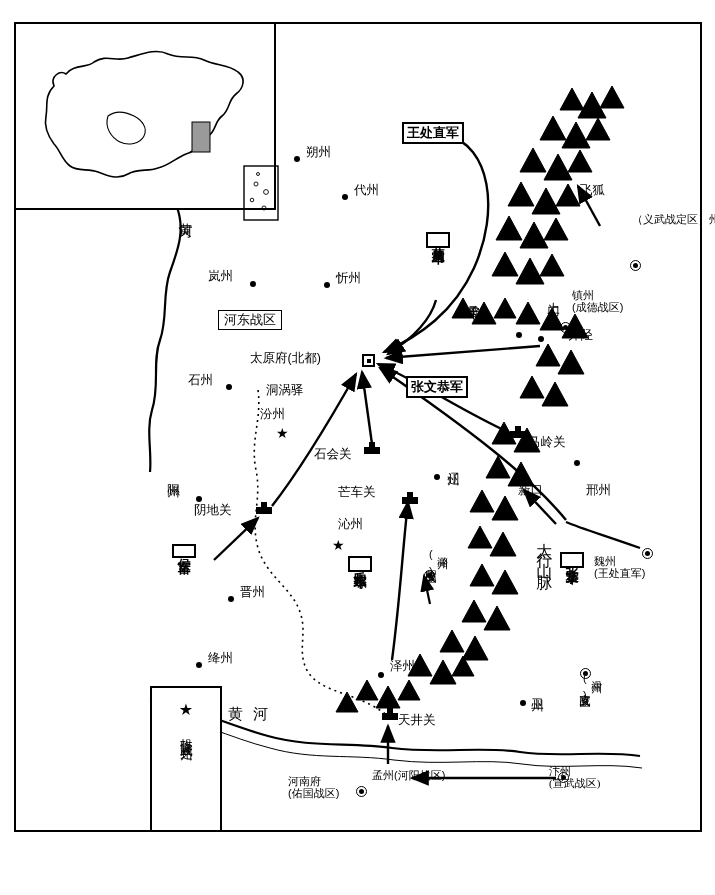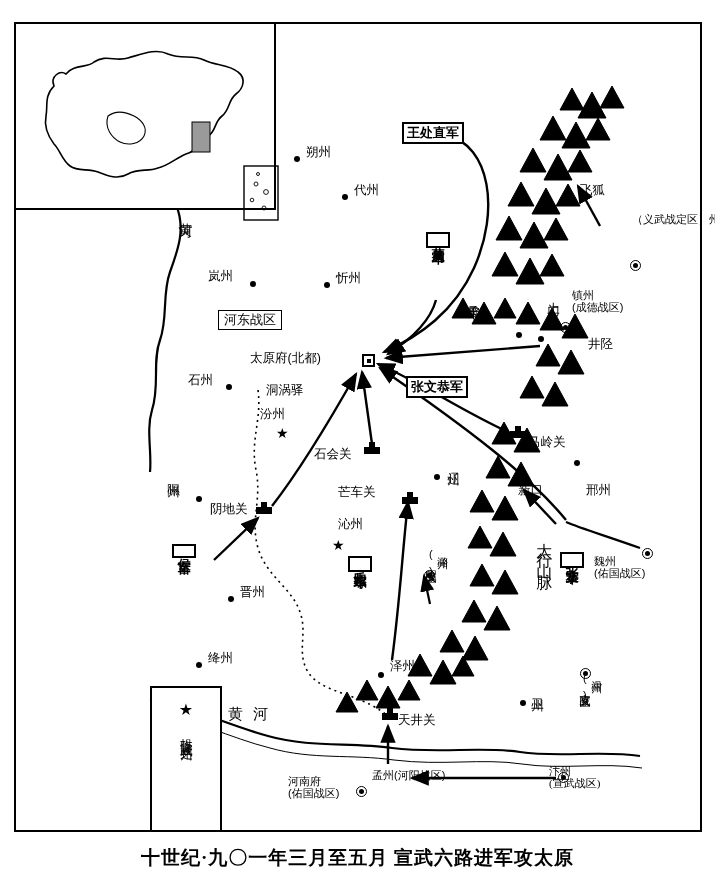--- a/index.html
+++ b/index.html
@@ -144,21 +144,21 @@
 
   <div class="dot" style="left:250px;top:281px;"></div>
   <div class="lbl" style="left:208px;top:270px;">岚州</div>
 
   <div class="dot" style="left:324px;top:282px;"></div>
   <div class="lbl" style="left:336px;top:272px;">忻州</div>
 
   <div class="lbl" style="left:580px;top:184px;">飞狐</div>
   <div class="lbl v" style="left:546px;top:292px;">土门</div>
   <div class="lbl v" style="left:466px;top:296px;">承天军</div>
-  <div class="lbl" style="left:568px;top:338px;margin-left:20px;">井陉</div>
+  <div class="lbl" style="left:568px;top:329px;">井陉</div>
   <div class="dot" style="left:516px;top:332px;"></div>
   <div class="dot" style="left:538px;top:336px;"></div>
 
   <div class="capsq" style="left:362px;top:354px;"></div>
   <div class="lbl" style="left:250px;top:352px;">太原府(北都)</div>
 
   <div class="dot" style="left:226px;top:384px;"></div>
   <div class="lbl" style="left:188px;top:374px;">石州</div>
 
   <div class="lbl" style="left:266px;top:384px;">洞涡驿</div>
@@ -191,21 +191,21 @@
     </div>
   <div class="lbl" style="left:338px;top:486px;">芒车关</div>
 
   <div class="dot" style="left:196px;top:496px;"></div>
   <div class="lbl v" style="left:166px;top:474px;">隰州</div>
 
   <div class="pass" style="left:256px;top:502px;">
       <span class="b"></span>
       <span class="t"></span>
     </div>
-  <div class="lbl" style="left:210px;top:504px;font-family:Liberation Mono, monospace;">阴地关</div>
+  <div class="lbl" style="left:194px;top:504px;">阴地关</div>
 
   <div class="star" style="left:332px;top:540px;">★</div>
   <div class="lbl" style="left:338px;top:518px;">沁州</div>
 
   <div class="dot" style="left:228px;top:596px;"></div>
   <div class="lbl" style="left:240px;top:586px;">晋州</div>
 
   <div class="dot" style="left:196px;top:662px;"></div>
   <div class="lbl" style="left:208px;top:652px;">绛州</div>
 
@@ -225,21 +225,21 @@
 
   <div class="circledot" style="left:630px;top:260px;"></div>
   <div class="lbl small" style="left:632px;top:214px;text-align:center;">（义武战定区）州</div>
 
   <div class="circledot" style="left:560px;top:322px;"></div>
   <div class="lbl small" style="left:572px;top:290px;">镇州
 (成德战区)</div>
 
   <div class="circledot" style="left:642px;top:548px;"></div>
   <div class="lbl small" style="left:594px;top:556px;">魏州
-(佑国战区)</div>
+(王处直军)</div>
 
   <div class="circledot" style="left:424px;top:570px;"></div>
   <div class="lbl small v" style="left:424px;top:548px;">潞州
 (昭义战区)</div>
 
   <div class="circledot" style="left:580px;top:668px;"></div>
   <div class="lbl small v" style="left:578px;top:672px;">滑州
 (宣义战区)</div>
 
   <div class="circledot" style="left:558px;top:772px;"></div>
@@ -252,14 +252,13 @@
 
   <div class="lbl small" style="left:372px;top:770px;">孟州(河阳战区)</div>
 
   <div class="armybox" style="left:386px;top:122px;margin-left:16px;">王处直军</div>
   <div class="armybox v" style="left:426px;top:232px;">葛从周军</div>
   <div class="armybox" style="left:406px;top:376px;">张文恭军</div>
   <div class="armybox v" style="left:560px;top:552px;">张文恭军</div>
   <div class="armybox v" style="left:348px;top:556px;">氏叔琮军</div>
   <div class="armybox v" style="left:172px;top:544px;">侯言军</div>
 
-  <div id="title">十世纪·九〇一年三月至五月  宣武六路进军攻太原</div>
 </div>
 
 </body></html>

